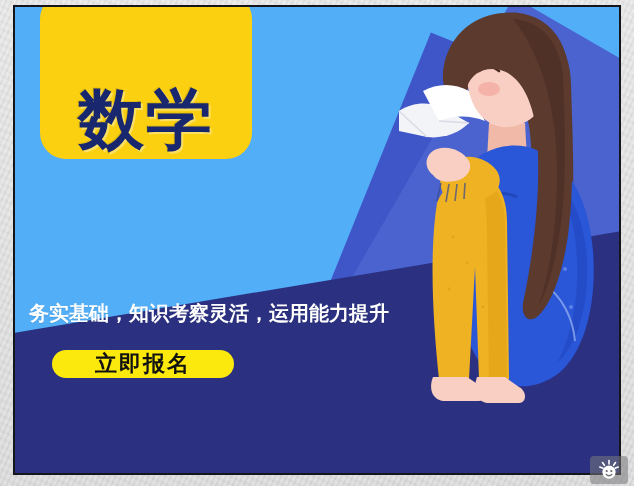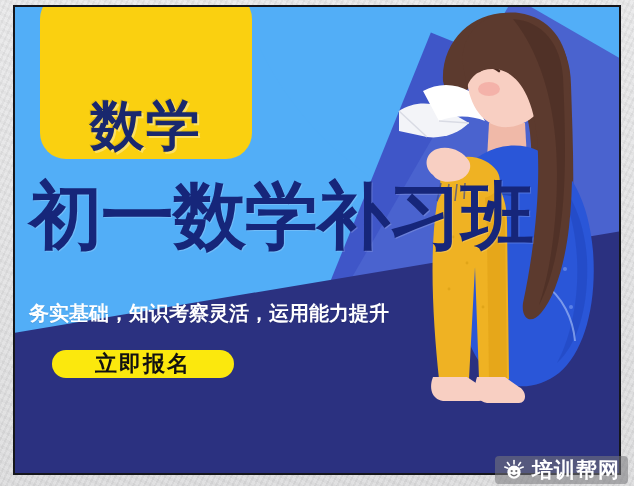--- a/index.html
+++ b/index.html
@@ -115,21 +115,21 @@
     height: 166px;
     background: #fad010;
     border-radius: 26px;
     display: flex;
     align-items: flex-end;
     justify-content: center;
     padding-bottom: 6px;
     box-sizing: border-box;
   }
   #subject-badge-label {
-    font-size: 54px;
+    font-size: 66px;
     line-height: 0.98;
     font-weight: 700;
     color: #19286e;
     letter-spacing: 2px;
     text-shadow:
       2px 2px 0 rgba(255,255,255,0.35),
      -1px -1px 0 rgba(0,0,0,0.10);
     white-space: nowrap;
   }
 
@@ -311,21 +311,20 @@
                  C140 88 124 64 102 62 C88 61 78 68 74 80 Z" fill="#5c3a2e"></path>
         <path d="M120 12 C150 14 168 38 170 70 C172 114 174 170 168 216
                  C164 250 156 280 146 298 C158 262 164 214 164 166
                  C164 110 152 52 120 12 Z" fill="#4a2d23" opacity="0.65"></path>
       </svg>
 
       <div id="subject-badge">
         <span id="subject-badge-label">数学</span>
       </div>
 
-      <div id="headline">初一数学补习班</div>
 
       <div id="subtitle">务实基础，知识考察灵活，运用能力提升</div>
 
       <div id="cta-button">
         <span id="cta-button-label">立即报名</span>
       </div>
 
     </div>
   </div>
 
@@ -338,16 +337,15 @@
         <path d="M17.5 3.5 L15.6 6.3"></path>
         <path d="M1.8 8 L5 9.2"></path>
         <path d="M20.2 8 L17 9.2"></path>
       </g>
 
       <circle cx="11" cy="13.2" r="6.6" fill="#ffffff"></circle>
       <circle cx="8.7" cy="12.1" r="1.15" fill="#6f6f74"></circle>
       <circle cx="13.3" cy="12.1" r="1.15" fill="#6f6f74"></circle>
       <path d="M8.2 15.4 C9.6 17.1 12.4 17.1 13.8 15.4" stroke="#6f6f74" stroke-width="1.4" fill="none" stroke-linecap="round"></path>
     </svg>
-    <span id="watermark-label">培训帮网</span>
   </div>
 
 </div>
 
 </body></html>

